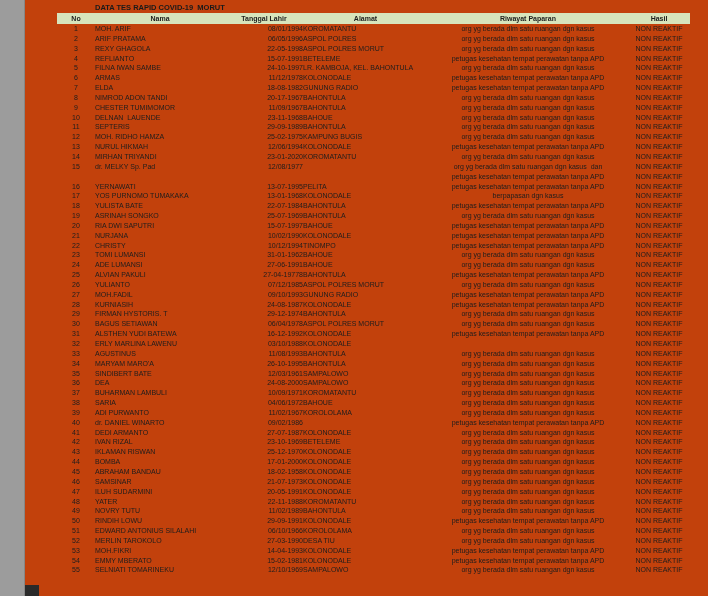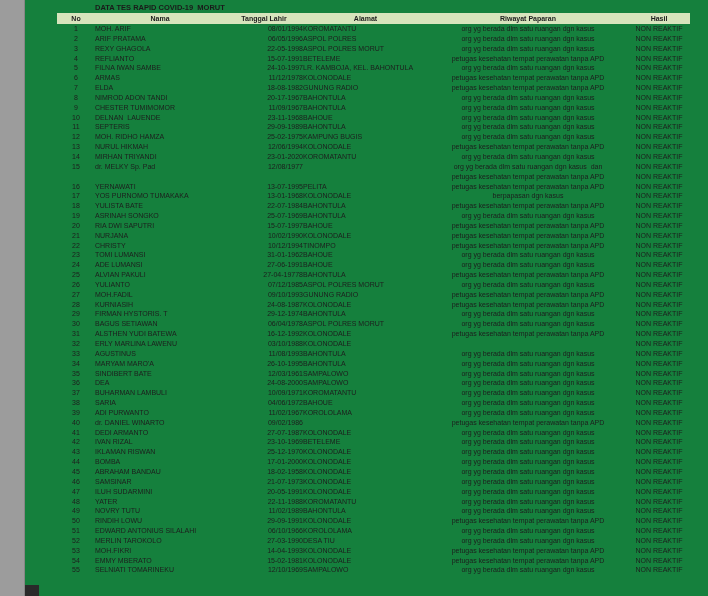--- a/index.html
+++ b/index.html
@@ -5,21 +5,21 @@
   html, body { margin: 0; padding: 0; }
   body {
     width: 708px; height: 596px;
     background: #ffffff;
     font-family: "Liberation Sans", "DejaVu Sans", sans-serif;
   }
   #screen {
     position: relative;
     width: 708px; height: 596px;
     overflow: hidden;
-    background: #15803d;
+    background: #c2410c;
   }
   .gutter {
     position: absolute; left: 0; top: 0;
     width: 25px; height: 596px;
     background: #9c9c9c;
     border-right: 1px solid #868686;
     box-sizing: border-box;
   }
   .corner-block {
     position: absolute; left: 25px; top: 585px;

